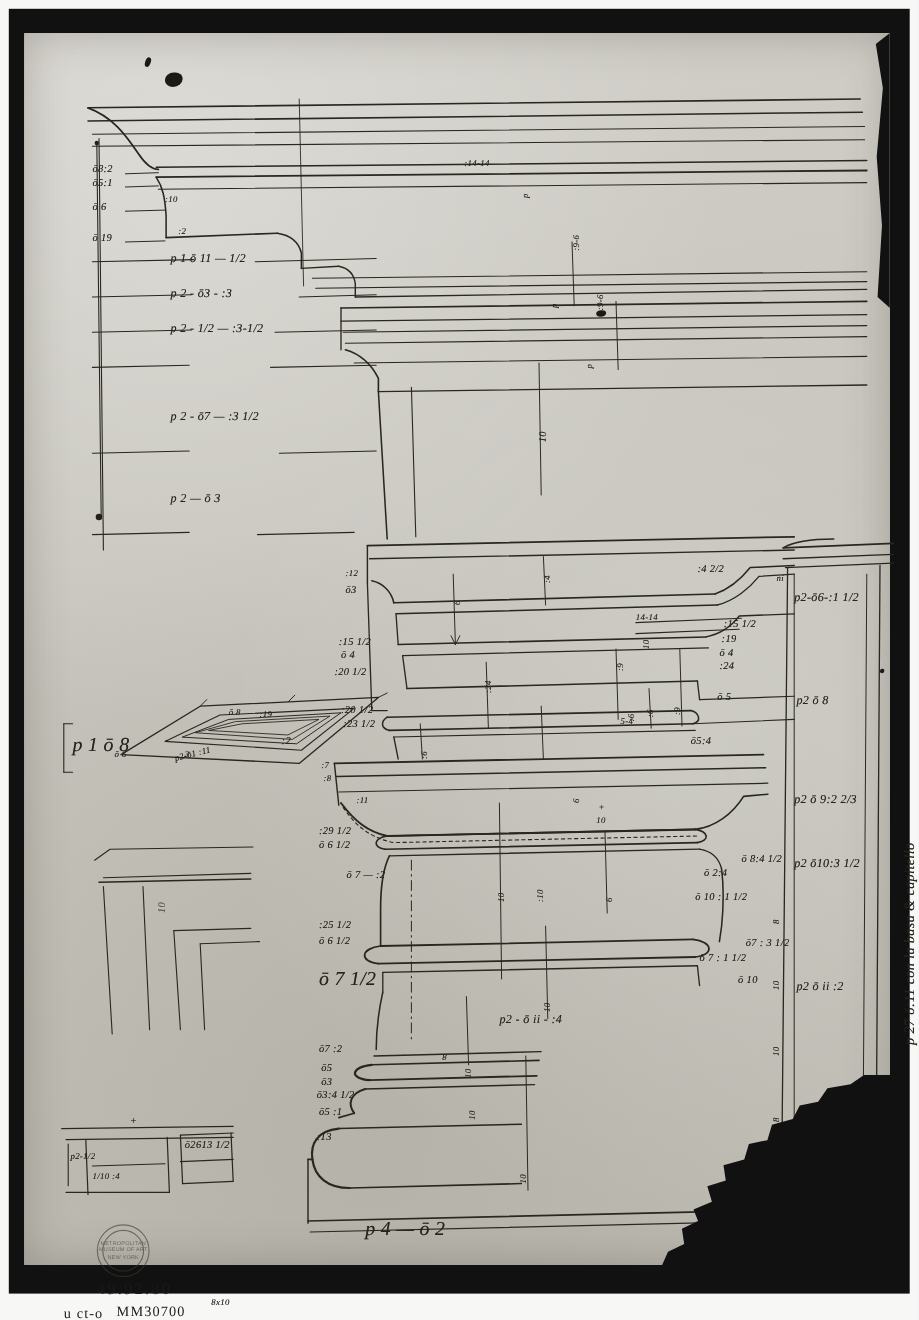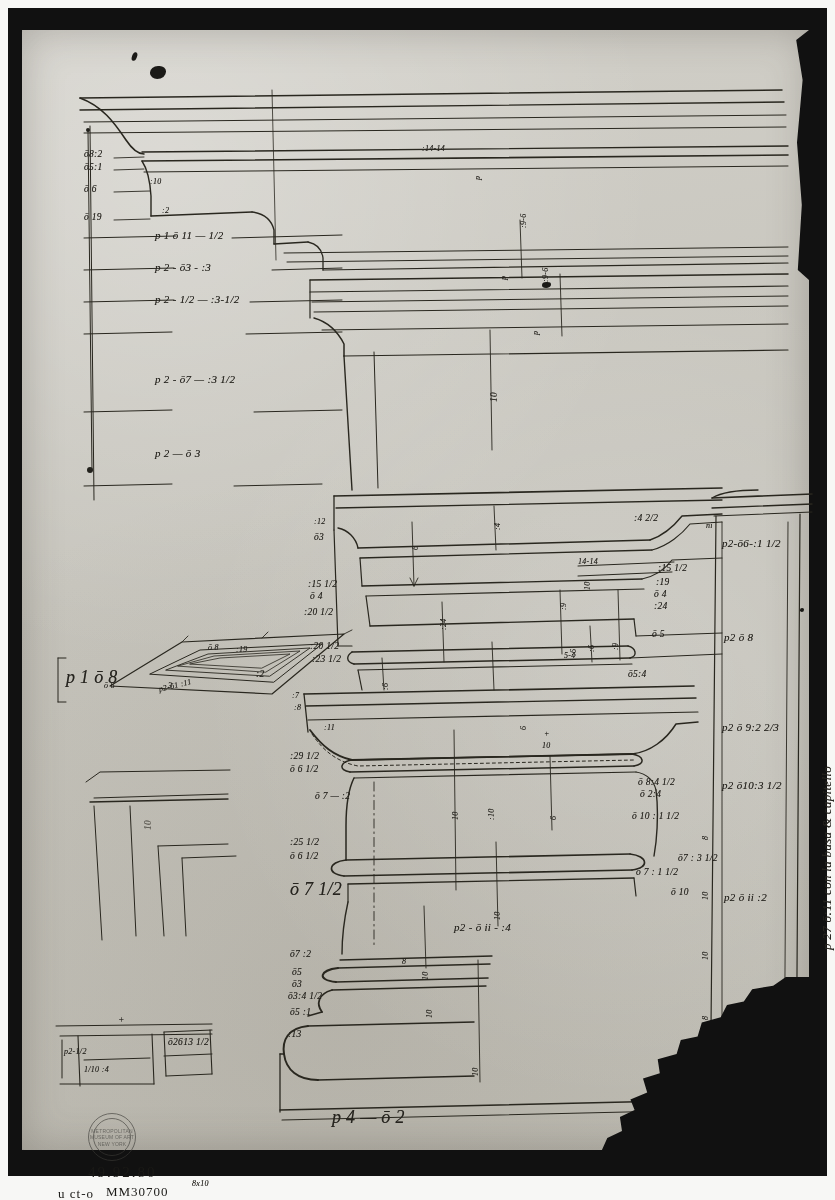--- a/index.html
+++ b/index.html
@@ -343,21 +343,21 @@
     <div class="note xs" style="left:270px;top:662px;">:7</div>
     <div class="note xs" style="left:272px;top:674px;">:8</div>
     <div class="note xs" style="left:266px;top:694px;margin-left:36px;">:11</div>
     <div class="note sm" style="left:268px;top:722px;">:29 1/2</div>
     <div class="note sm" style="left:268px;top:735px;">ō 6 1/2</div>
     <div class="note sm" style="left:268px;top:762px;margin-left:25px;">ō 7 — :2</div>
     <div class="note sm" style="left:268px;top:808px;">:25 1/2</div>
     <div class="note sm" style="left:268px;top:822px;">ō 6 1/2</div>
     <div class="note lg" style="left:268px;top:850px;">ō 7 1/2</div>
 
-    <div class="note sm" style="left:616px;top:748px;font-family:Liberation Serif, serif;">ō 8:4 1/2</div>
+    <div class="note sm" style="left:652px;top:748px;font-family:Liberation Serif, serif;">ō 8:4 1/2</div>
     <div class="note sm" style="left:618px;top:760px;">ō 2:4</div>
     <div class="note sm" style="left:610px;top:782px;">ō 10 : 1 1/2</div>
     <div class="note sm" style="left:614px;top:824px;padding-left:42px;">ō7 : 3 1/2</div>
     <div class="note sm" style="left:614px;top:838px;">ō 7 : 1 1/2</div>
     <div class="note sm" style="left:612px;top:858px;margin-left:37px;">ō 10</div>
 
     <div class="note xs rot" style="left:430px;top:790px;transform:rotate(-90deg);">10</div>
     <div class="note xs rot" style="left:528px;top:790px;transform:rotate(-90deg);">6</div>
     <div class="note xs rot" style="left:466px;top:790px;transform:rotate(-90deg);">:10</div>
     <div class="note xs rot" style="left:472px;top:890px;transform:rotate(-90deg);">10</div>

